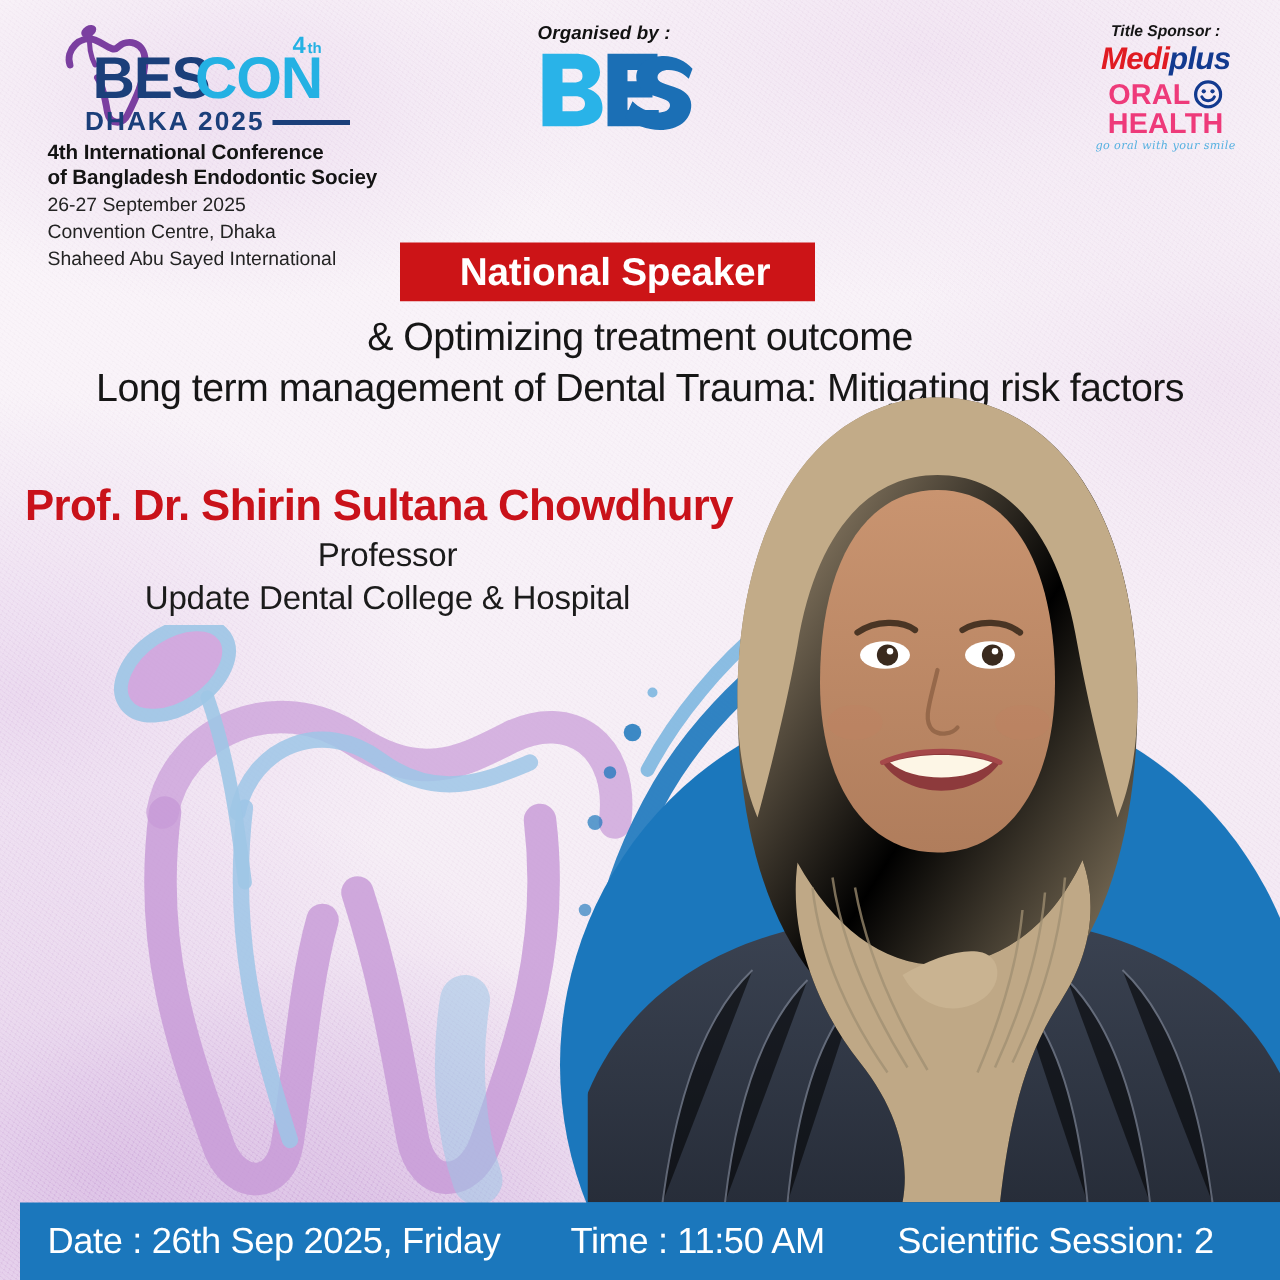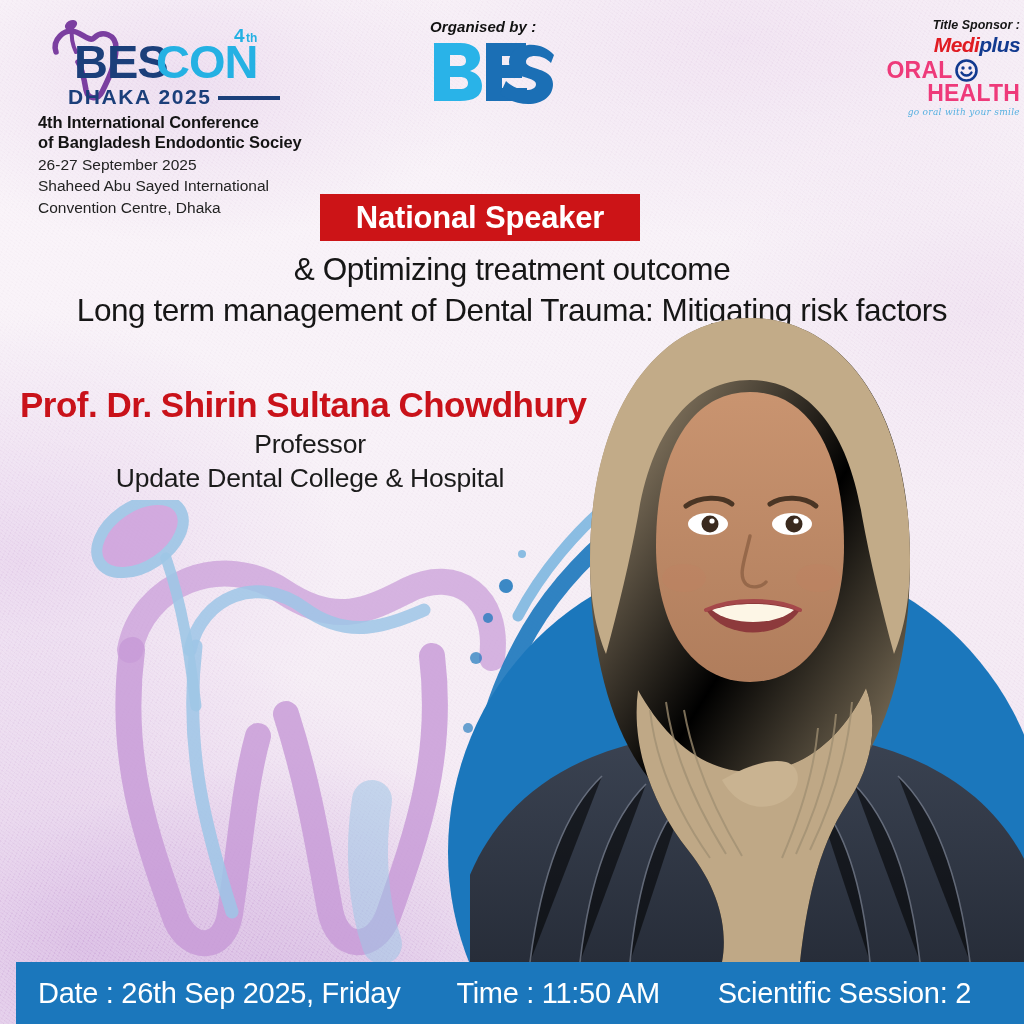--- a/index.html
+++ b/index.html
@@ -60,43 +60,43 @@
   }
   .org-logo-row { display: flex; align-items: center; gap: 12px; margin-top: 4px; }
   .bes-mark { flex: none; }
   .bes-words {
     font-size: 20.5px; line-height: 1.13; letter-spacing: 1.2px;
     color: #4b4b52; font-weight: 400;
   }
 
   
   .sponsor-block {
-    position: absolute; left: 845px; top: 18px; width: 175px; text-align: right;
+    position: absolute; left: 845px; top: 18px; width: 175px; text-align: center;
   }
   .sponsor-label {
     font-style: italic; font-weight: bold; font-size: 12.5px; color: #151515;
   }
-  .mediplus { font-size: 21px; font-weight: bold; font-style: italic; letter-spacing: -.6px; margin-top: 1px; }
+  .mediplus { font-size: 25px; font-weight: bold; font-style: italic; letter-spacing: -.6px; margin-top: 1px; }
   .mediplus .m-red { color: #e01b22; }
   .mediplus .m-blue { color: #123a8f; }
   .oralhealth {
     margin-top: 2px; color: #ee3a7a; font-weight: bold; font-size: 23px;
     line-height: .96; letter-spacing: .2px;
   }
   .oh-row1 { display: flex; align-items: center; justify-content: center; gap: 3px; }
   .smiley { display: inline-block; }
   .oh-tag {
     color: #3aa6dd; font-style: italic; font-size: 9px; letter-spacing: .3px;
     margin-top: 3px; opacity: .85; font-family: "DejaVu Serif", serif;
   }
 
   
   .speaker-badge {
     position: absolute; left: 320px; top: 194px; width: 320px; height: 47px;
-    background: #cc1417; display: flex; align-items: center; justify-content: center;
+    background: #cc1417; display: flex; align-items: center; justify-content: center; padding-left: 12px;
   }
   .speaker-badge span {
     color: #ffffff; font-weight: bold; font-size: 31px; letter-spacing: -.2px;
   }
 
   
   .lecture-title {
     position: absolute; left: 34px; top: 249px; width: 956px;
     text-align: center; color: #161616;
     font-size: 31.5px; line-height: 1.31; letter-spacing: -.45px;
@@ -176,22 +176,22 @@
       <text x="118" y="60" font-family="Liberation Sans, sans-serif" font-size="47" font-weight="bold" fill="#24b1e3" letter-spacing="-1">CON</text>
       <text x="196" y="24" font-family="Liberation Sans, sans-serif" font-size="19" font-weight="bold" fill="#24b1e3">4</text>
       <text x="208" y="24" font-family="Liberation Sans, sans-serif" font-size="12" font-weight="bold" fill="#24b1e3">th</text>
       <text x="30" y="86" font-family="Liberation Sans, sans-serif" font-size="21" font-weight="bold" fill="#1b3f7a" letter-spacing="1.6">DHAKA 2025</text>
       <rect x="180" y="78" width="62" height="4" fill="#1b3f7a"></rect>
     </svg>
     <div class="conf-lines">
       <div class="conf-title">4th International Conference</div>
       <div class="conf-title">of Bangladesh Endodontic Sociey</div>
       <div class="conf-sub">26-27 September 2025</div>
+      <div class="conf-sub">Convention Centre, Dhaka</div>
       <div class="conf-sub">Shaheed  Abu Sayed International</div>
-      <div class="conf-sub">Convention Centre, Dhaka</div>
     </div>
   </div>
 
   <div class="org-block">
     <div class="org-label">Organised by :</div>
     <div class="org-logo-row">
       <svg class="bes-mark" width="128" height="66" viewBox="0 0 128 66">
         <path d="M4 4 H30 C44 4 50 11 50 19 C50 25 46 30 40 32 C47 34 52 39 52 47 C52 57 44 62 30 62 H4 Z
                  M20 16 V27 H29 C34 27 36 25 36 22 C36 18 34 16 29 16 Z
                  M20 38 V50 H30 C35 50 38 48 38 44 C38 40 35 38 30 38 Z" fill="#29b3e8"></path>

